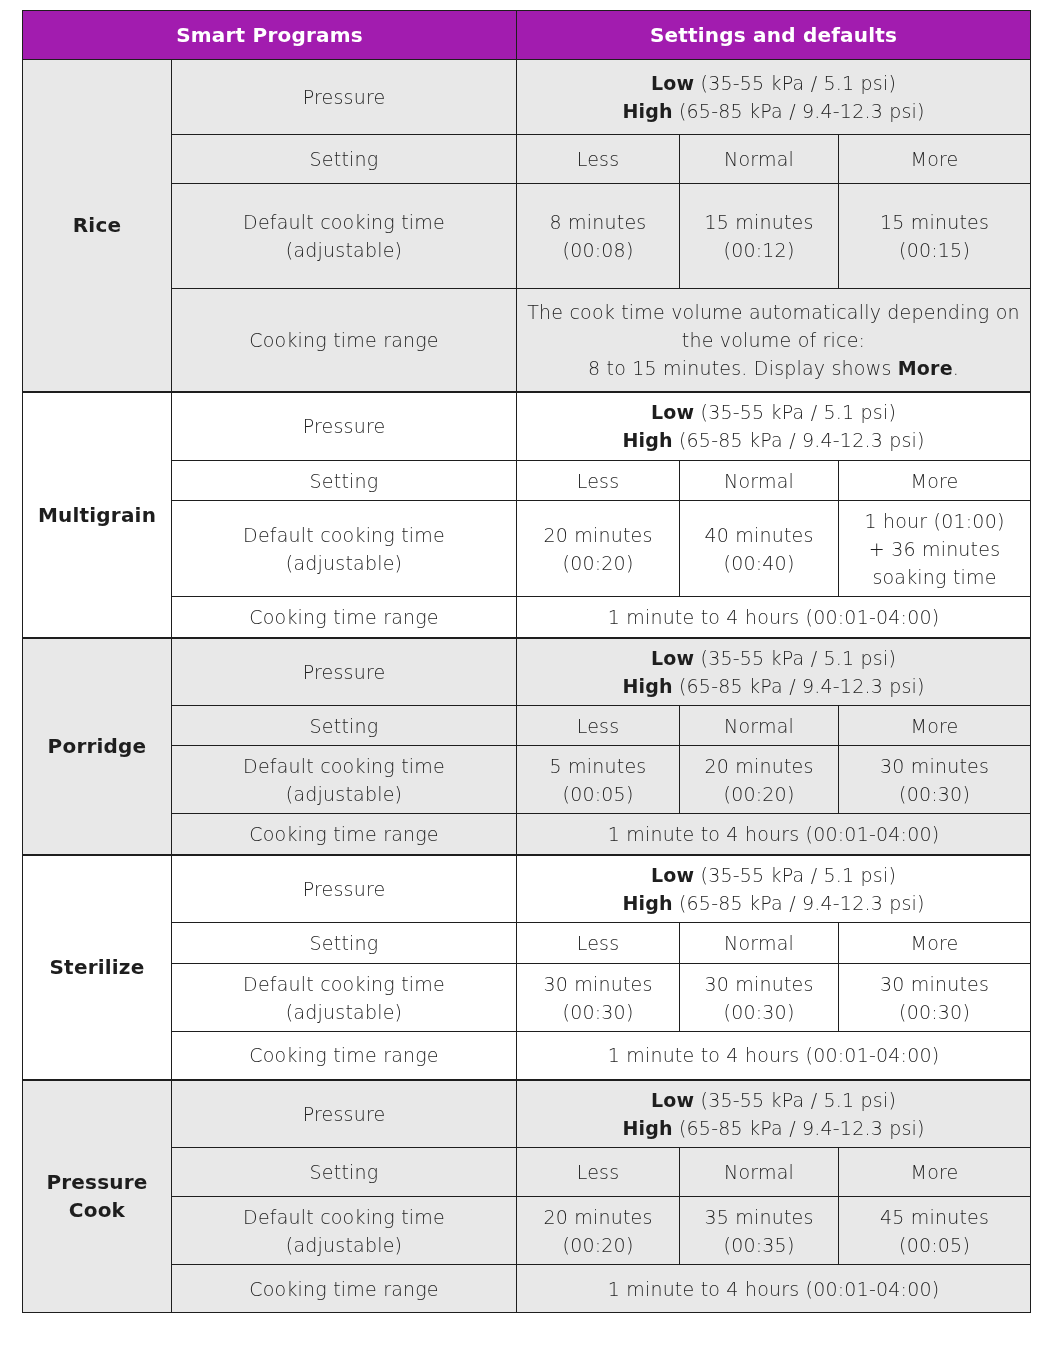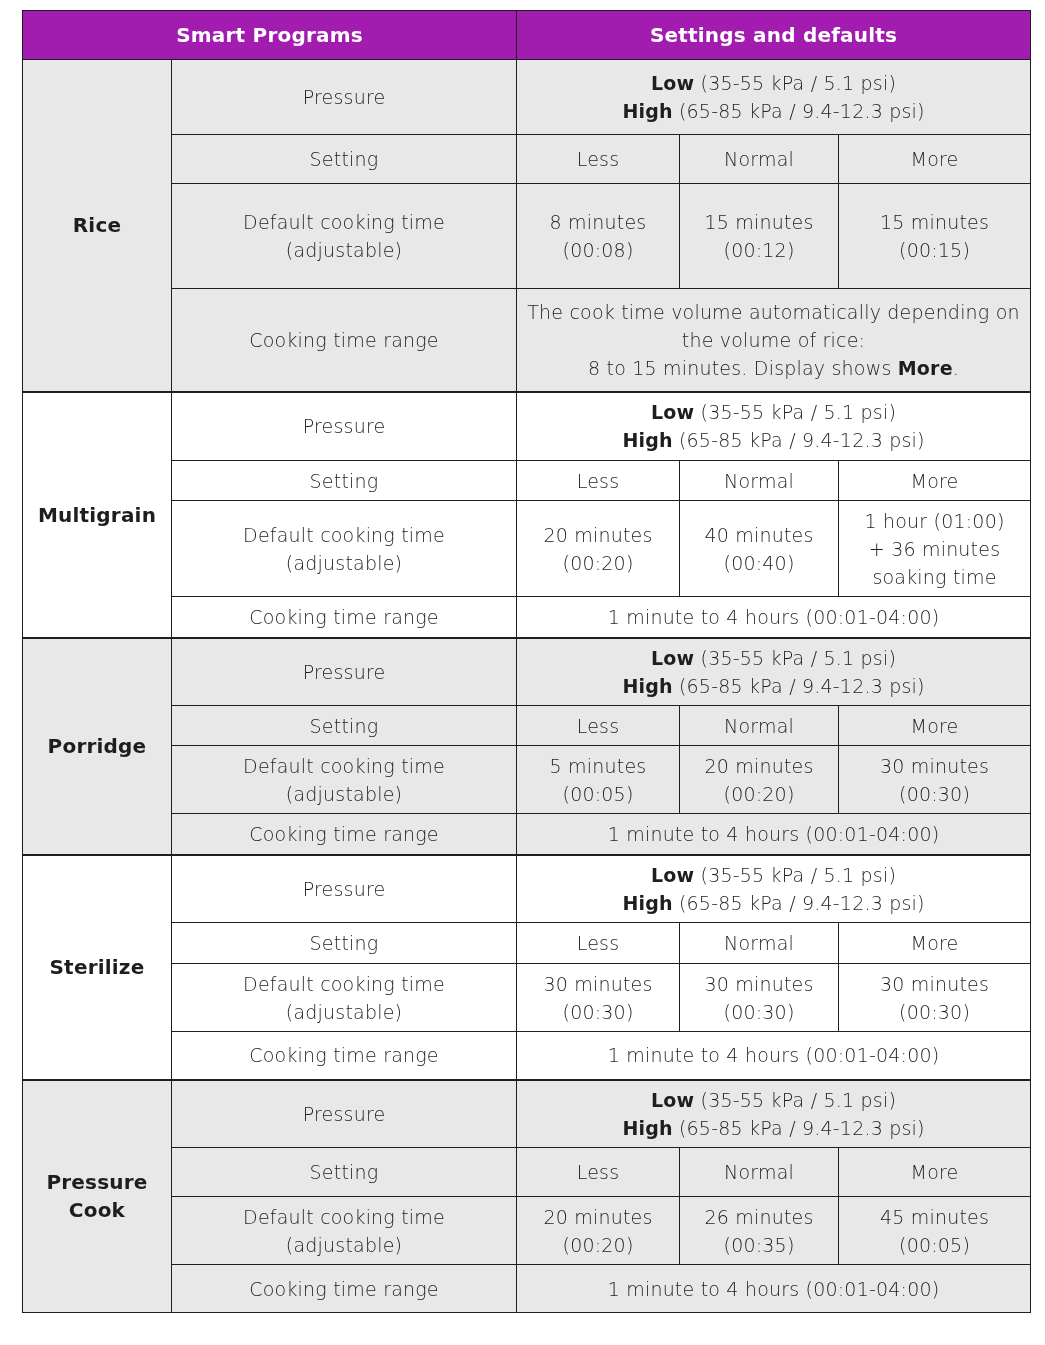--- a/index.html
+++ b/index.html
@@ -150,21 +150,21 @@
     </tr>
     <tr class="grey" style="height:49px">
       <td>Setting</td>
       <td>Less</td>
       <td>Normal</td>
       <td>More</td>
     </tr>
     <tr class="grey" style="height:68px">
       <td><span>Default cooking time</span><br><span>(adjustable)</span></td>
       <td><span>20 minutes</span><br><span>(00:20)</span></td>
-      <td><span>26 minutes</span><br><span>(00:35)</span></td>
+      <td><span>35 minutes</span><br><span>(00:35)</span></td>
       <td><span>45 minutes</span><br><span>(00:05)</span></td>
     </tr>
     <tr class="grey" style="height:48px">
       <td>Cooking time range</td>
       <td colspan="3">1 minute to 4 hours (00:01-04:00)</td>
     </tr>
   </tbody>
 </table>
 
 </body></html>

